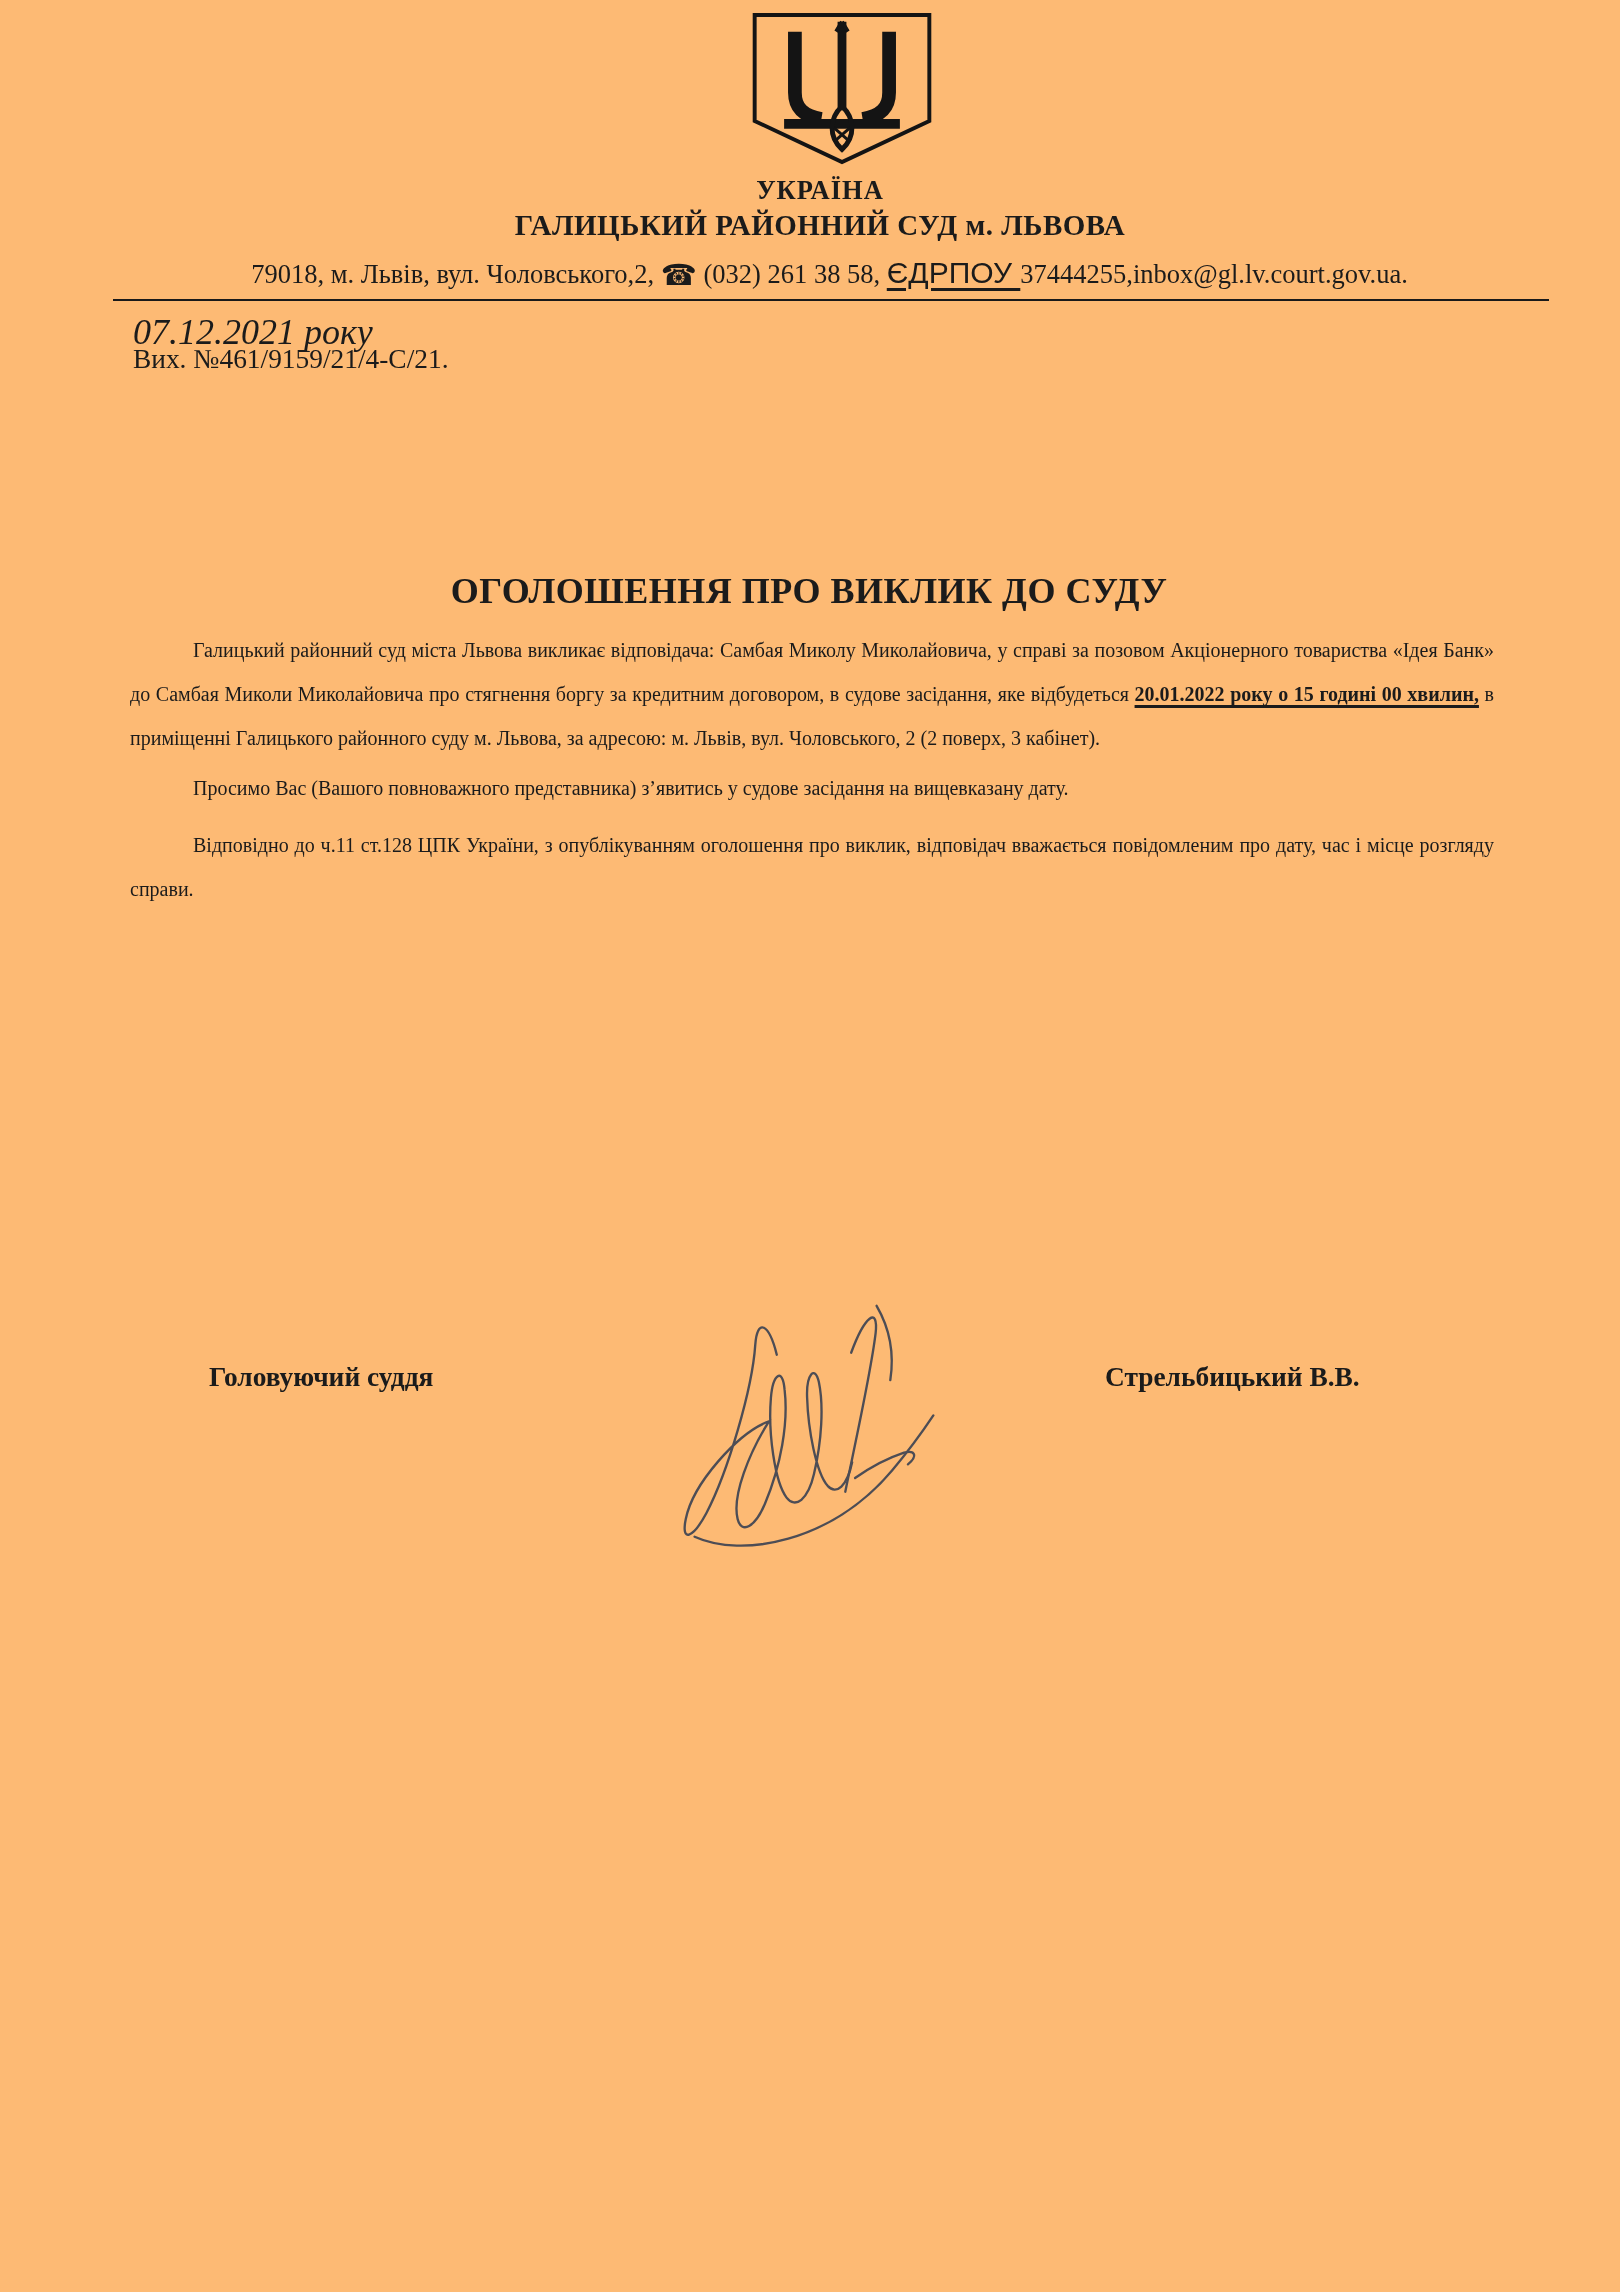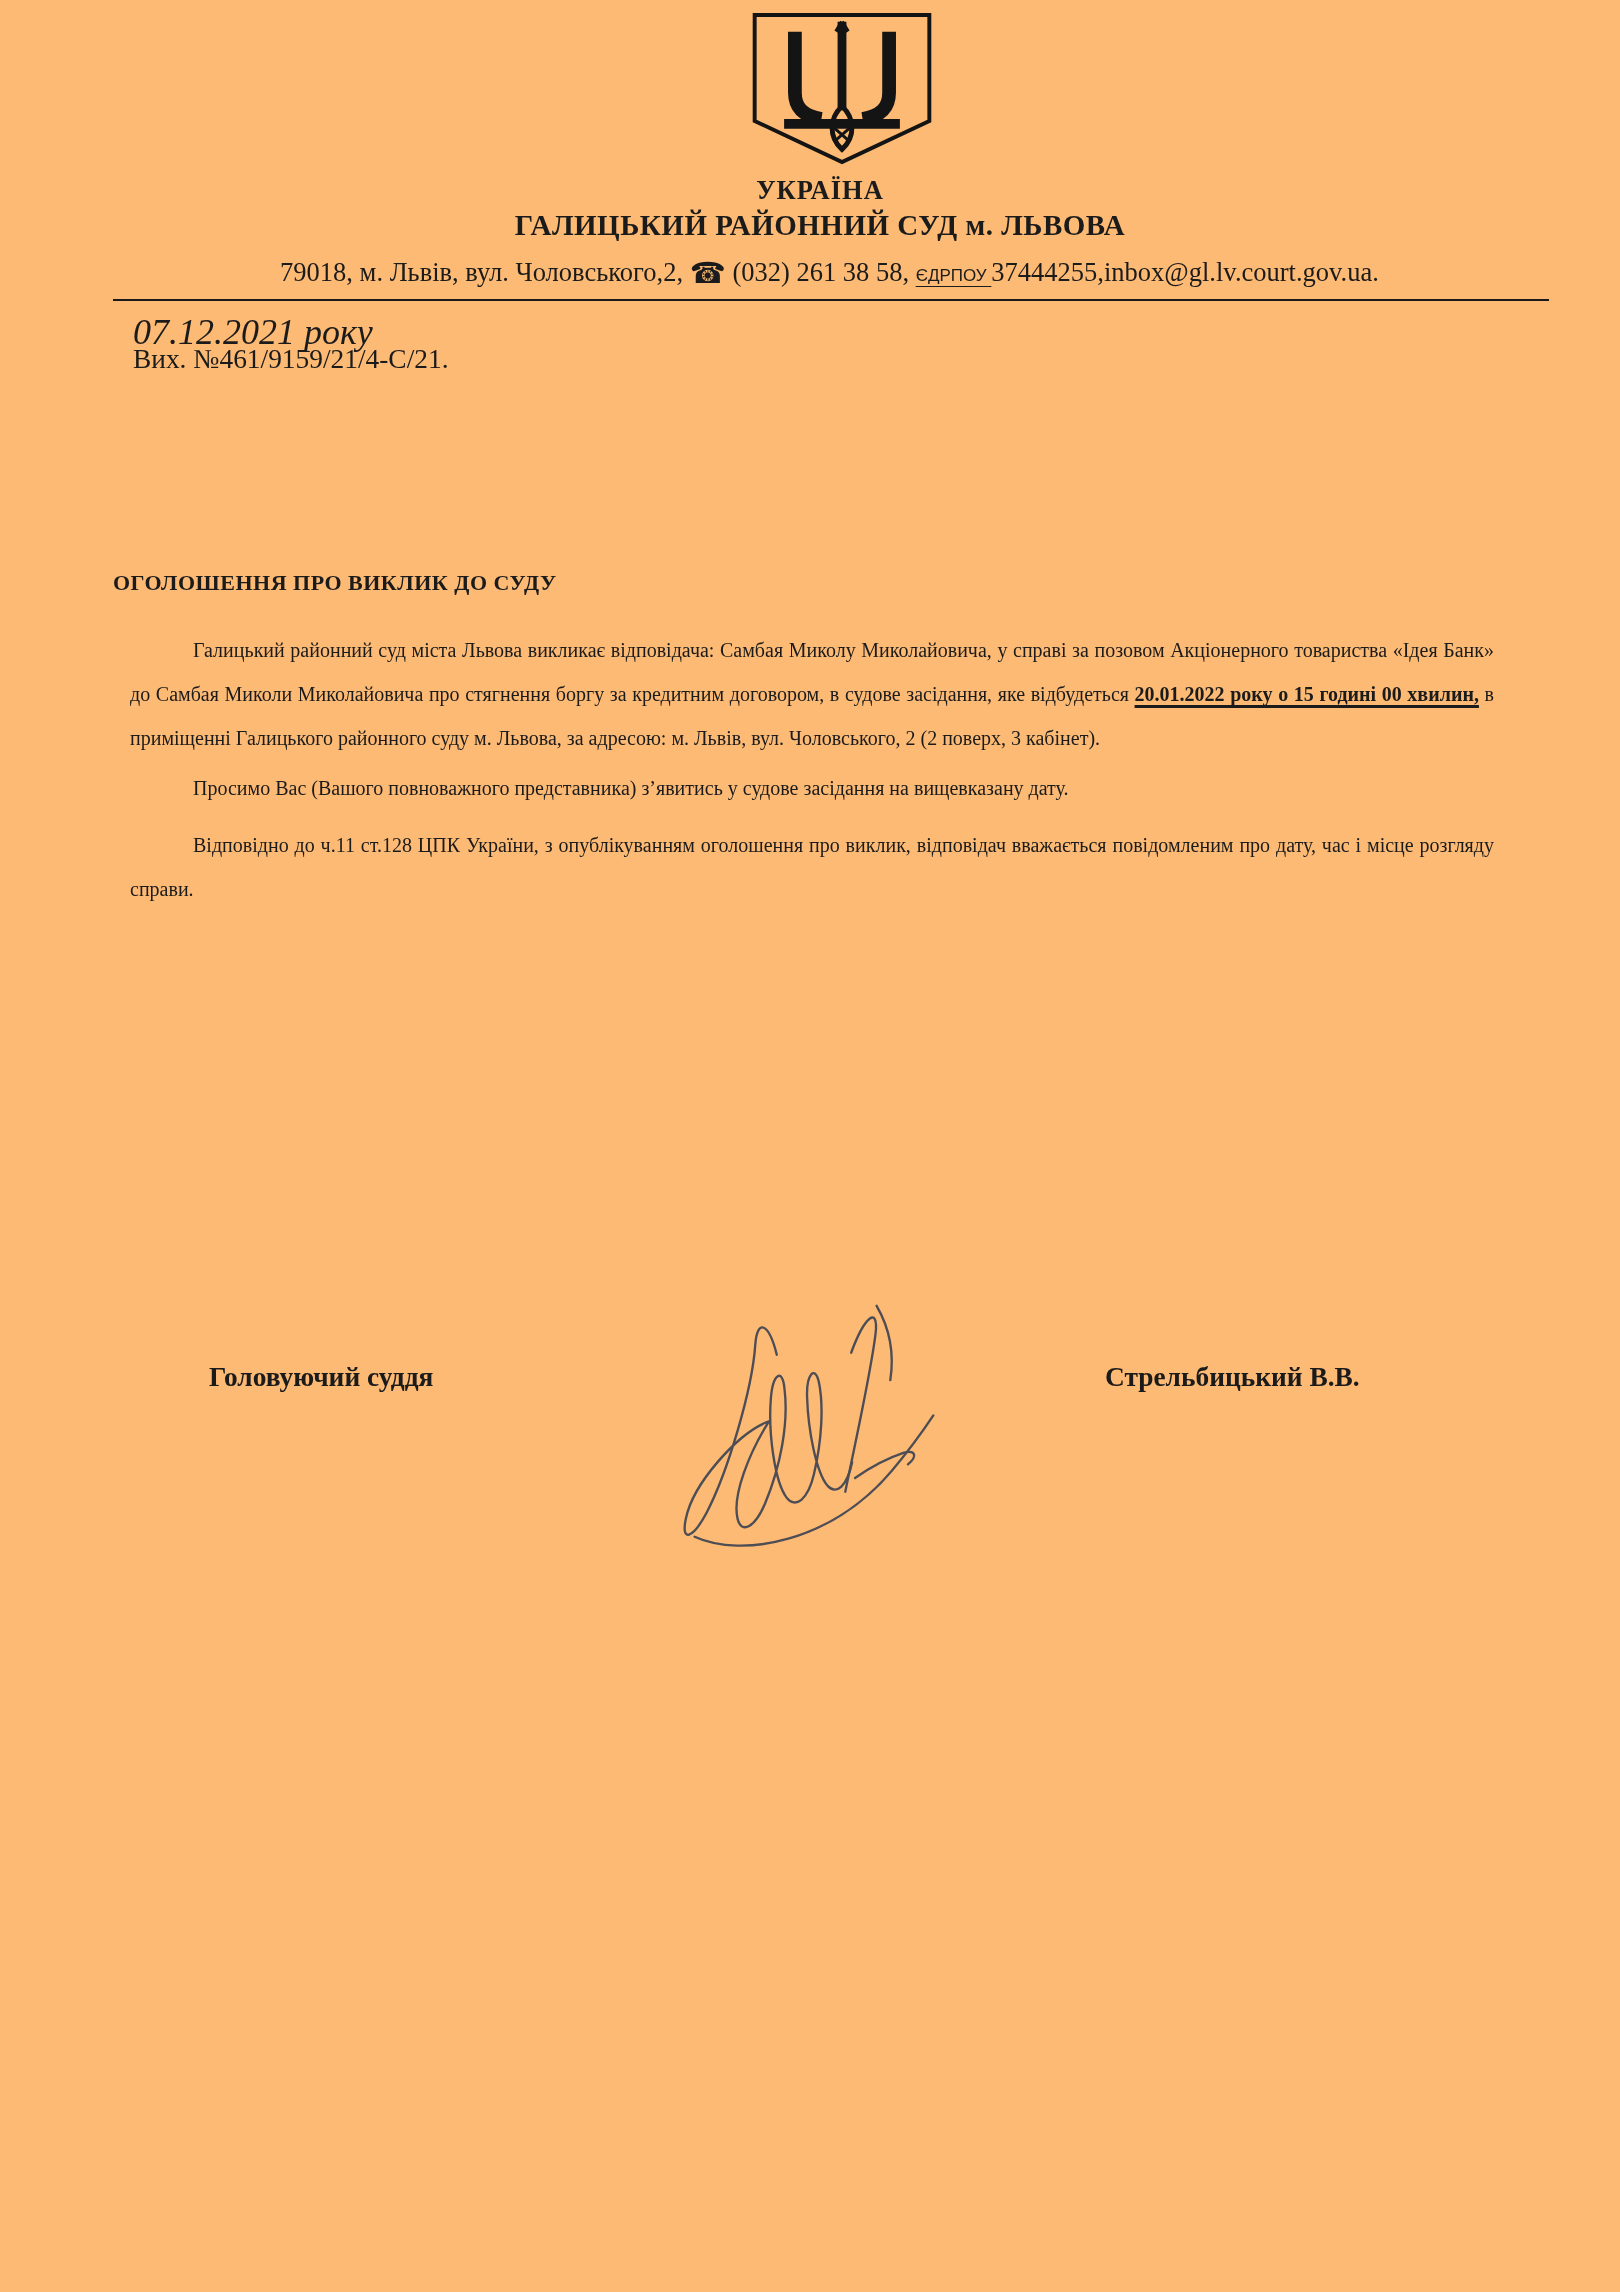--- a/index.html
+++ b/index.html
@@ -47,21 +47,21 @@
     top: 256px;
     left: 110px;
     width: 1439px;
     text-align: center;
     font-size: 26.5px;
     white-space: nowrap;
   }
   .address .phone-glyph { font-size: 29px; vertical-align: -2px; }
   .address .edrpou {
     font-family: "Liberation Sans", "DejaVu Sans", sans-serif;
-    font-size: 17px;
+    font-size: 30px;
     text-decoration: underline;
     text-underline-offset: 4.9px;
     text-align: right;
   }
   .rule {
     position: absolute;
     top: 299px;
     left: 113px;
     width: 1436px;
     border-top: 2.9px solid #191919;
@@ -77,22 +77,23 @@
     position: absolute;
     top: 344px;
     left: 133px;
     font-size: 27.4px;
   }
   .doc-title {
     position: absolute;
     top: 570px;
     left: 113px;
     width: 1392px;
+    text-align: center;
     font-weight: bold;
-    font-size: 22px;
+    font-size: 36px;
     letter-spacing: 0.5px;
   }
   .content {
     position: absolute;
     top: 628px;
     left: 130px;
     width: 1364px;
     font-size: 20px;
     line-height: 44px;
     text-align: justify;

